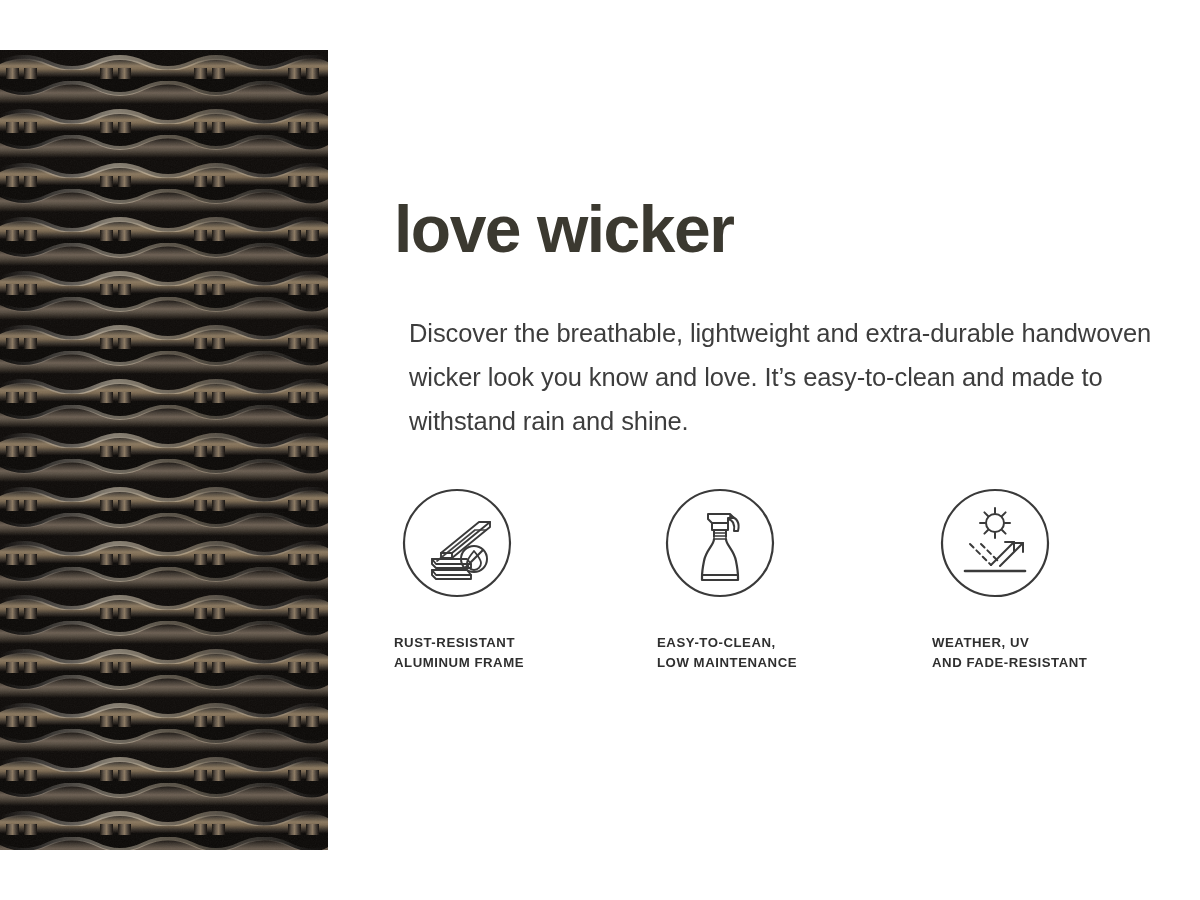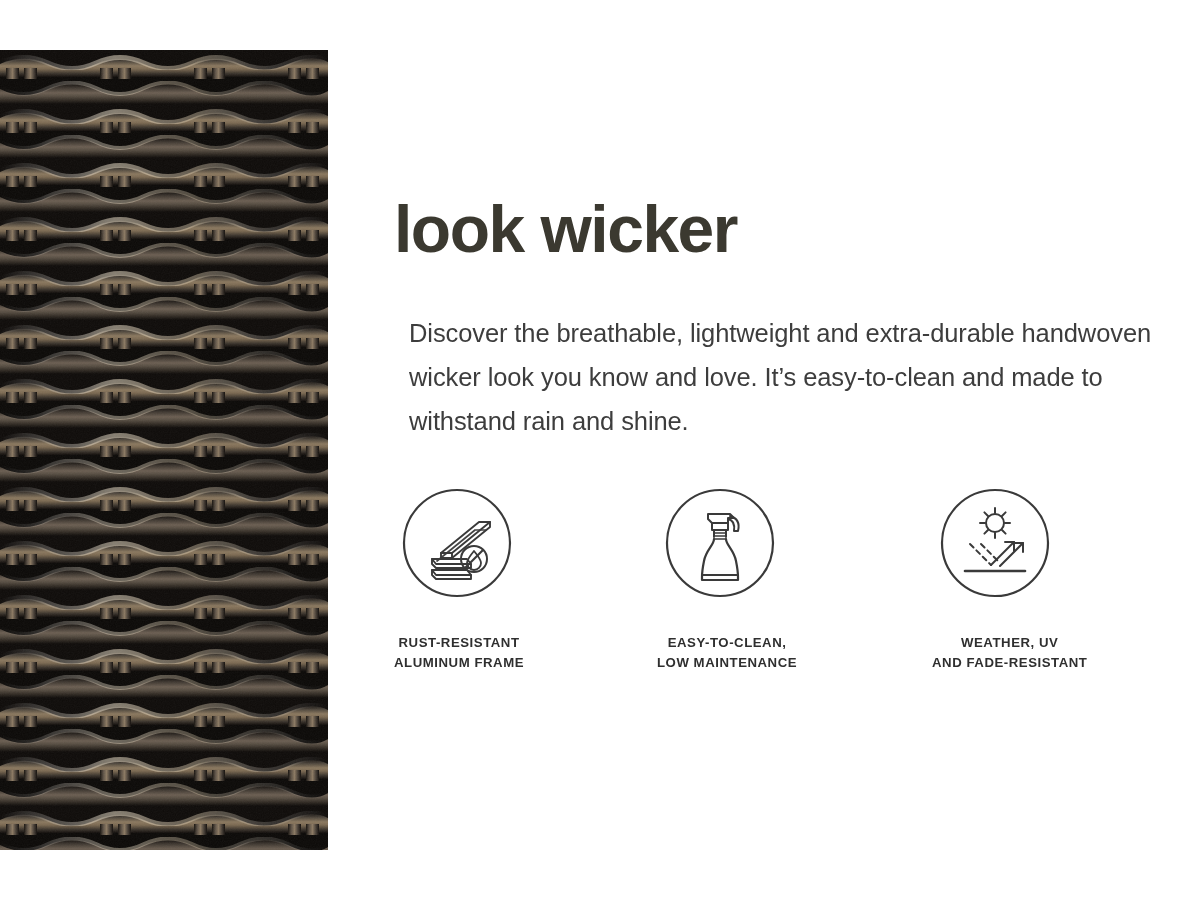--- a/index.html
+++ b/index.html
@@ -113,21 +113,21 @@
     margin: 0;
     font-family: "Liberation Sans", sans-serif;
     font-size: 13.2px;
     font-weight: 700;
     line-height: 20px;
     letter-spacing: 0.55px;
     color: #2f2f2f;
     text-transform: uppercase;
     white-space: nowrap;
   }
-  .feature-caption .cap-line { display: block; text-align: center; }
+  .feature-caption .cap-line { display: block; }
 </style>
 </head>
 <body>
 
 <div class="page">
 
   <div class="wicker-photo">
     <svg class="wicker-svg" viewBox="0 0 328 800" preserveAspectRatio="none">
       <defs>
         <linearGradient id="strandH" x1="0" y1="0" x2="0" y2="1">
@@ -373,21 +373,21 @@
       </g>
 
       <rect x="0" y="0" width="328" height="800" filter="url(#grain)" opacity="0.22"></rect>
 
       <rect x="0" y="0" width="328" height="800" fill="none"></rect>
     </svg>
   </div>
 
   <div class="content">
 
-    <h1 class="headline">look wicker</h1>
+    <h1 class="headline">love wicker</h1>
 
     <p class="subcopy">Discover the breathable, lightweight and extra-durable handwoven wicker look you know and love. It’s easy-to-clean and made to withstand rain and shine.</p>
 
     <div class="features">
 
       <div class="feature feature-1">
         <div class="icon-circle">
           <svg viewBox="0 0 112 112" fill="none" stroke="#3a3a3a" stroke-width="2" stroke-linecap="round" stroke-linejoin="round">
             <circle cx="56" cy="56" r="53" stroke-width="2.2"></circle>
 

